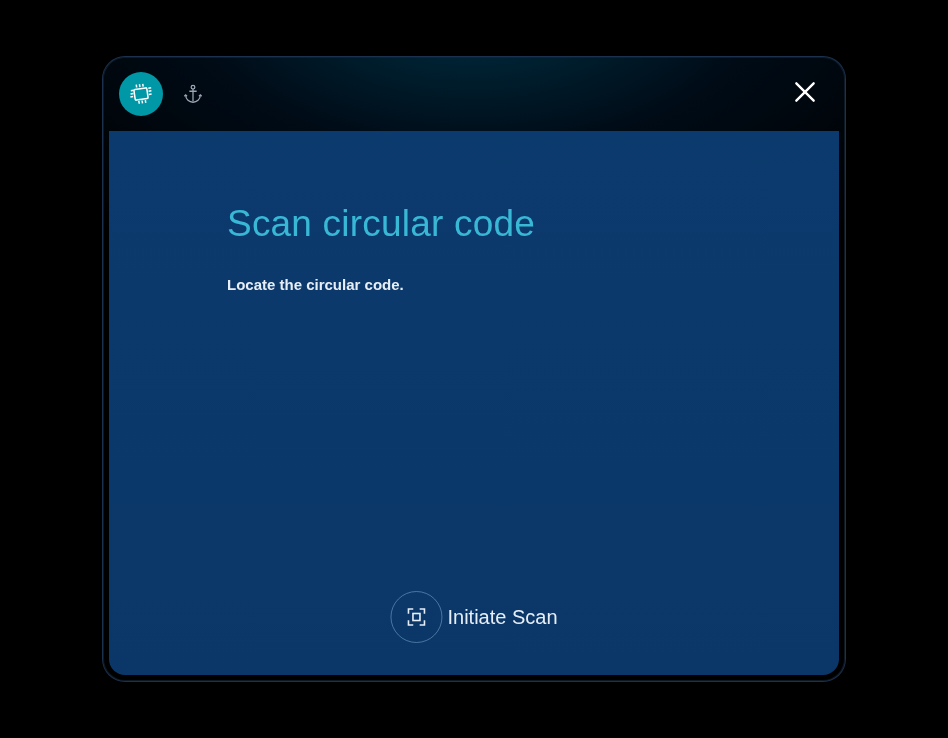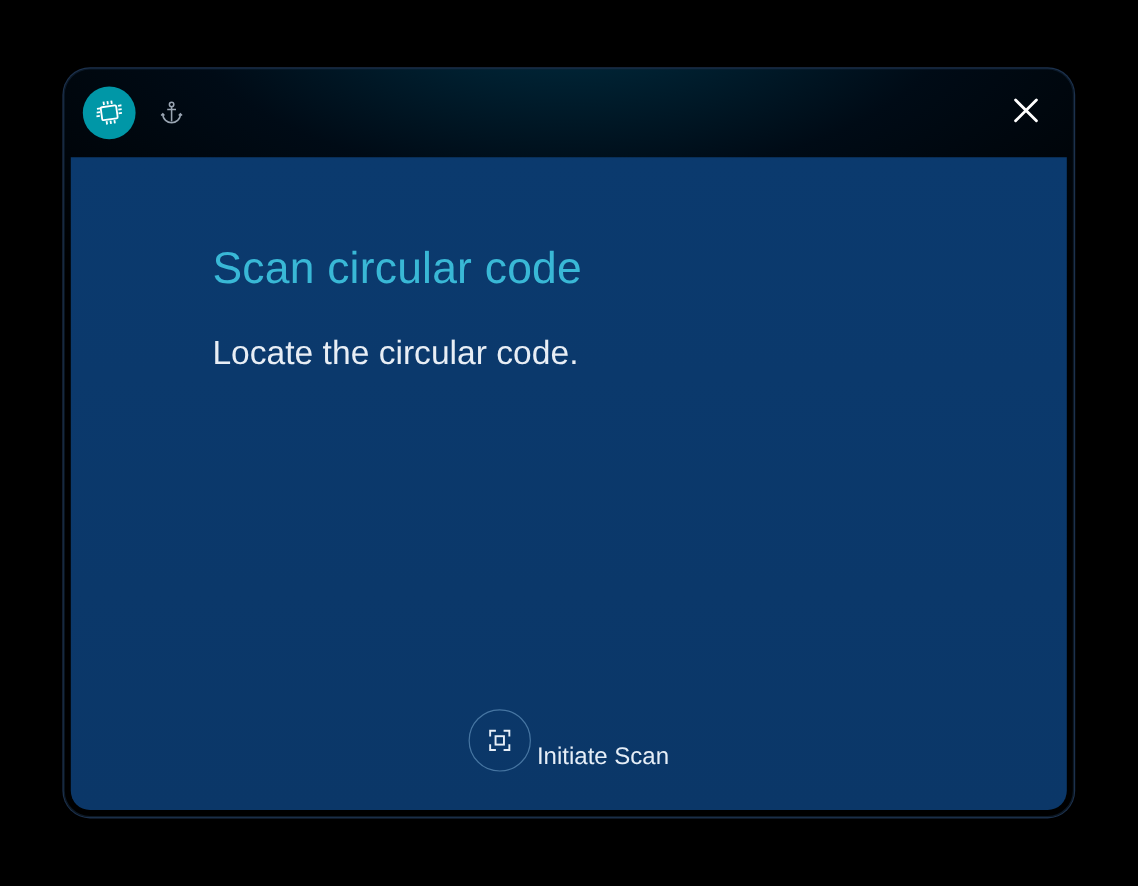--- a/index.html
+++ b/index.html
@@ -7,21 +7,21 @@
       width: 948px;
       height: 738px;
       background: #000;
       font-family: "Segoe UI", -apple-system, sans-serif;
       display: flex;
       align-items: center;
       justify-content: center;
       overflow: hidden;
     }
     .window {
-      width: 842px;
+      width: 742px;
       height: 624px;
       border-radius: 22px;
       background: radial-gradient(ellipse 140% 90% at 50% -10%, rgba(0,180,255,0.28) 0%, rgba(0,90,180,0.12) 28%, rgba(0,0,0,0) 55%), #000;
       box-shadow: 0 0 0 1px rgba(40,70,110,0.7), inset 0 0 0 1px rgba(20,40,60,0.6);
       overflow: hidden;
       display: flex;
       flex-direction: column;
       position: relative;
     }
     .titlebar {
@@ -64,32 +64,32 @@
     }
     .heading {
       color: #39b8d6;
       font-size: 37px;
       font-weight: 300;
       letter-spacing: 0.2px;
       margin-bottom: 30px;
     }
     .body-text {
       color: #e8eef5;
-      font-size: 28px;
-      font-weight: 400;
+      font-size: 15px;
+      font-weight: 700;
       line-height: 1.35;
       margin-bottom: 26px;
     }
     .action-btn {
       position: absolute;
       left: 50%;
       transform: translateX(-50%);
       bottom: 32px;
       display: flex;
-      align-items: flex-end;
+      align-items: center;
       gap: 5px;
       cursor: pointer;
     }
     .action-icon {
       width: 52px;
       height: 52px;
       border-radius: 50%;
       border: 1.5px solid rgba(120,170,210,0.55);
       display: flex;
       align-items: center;

